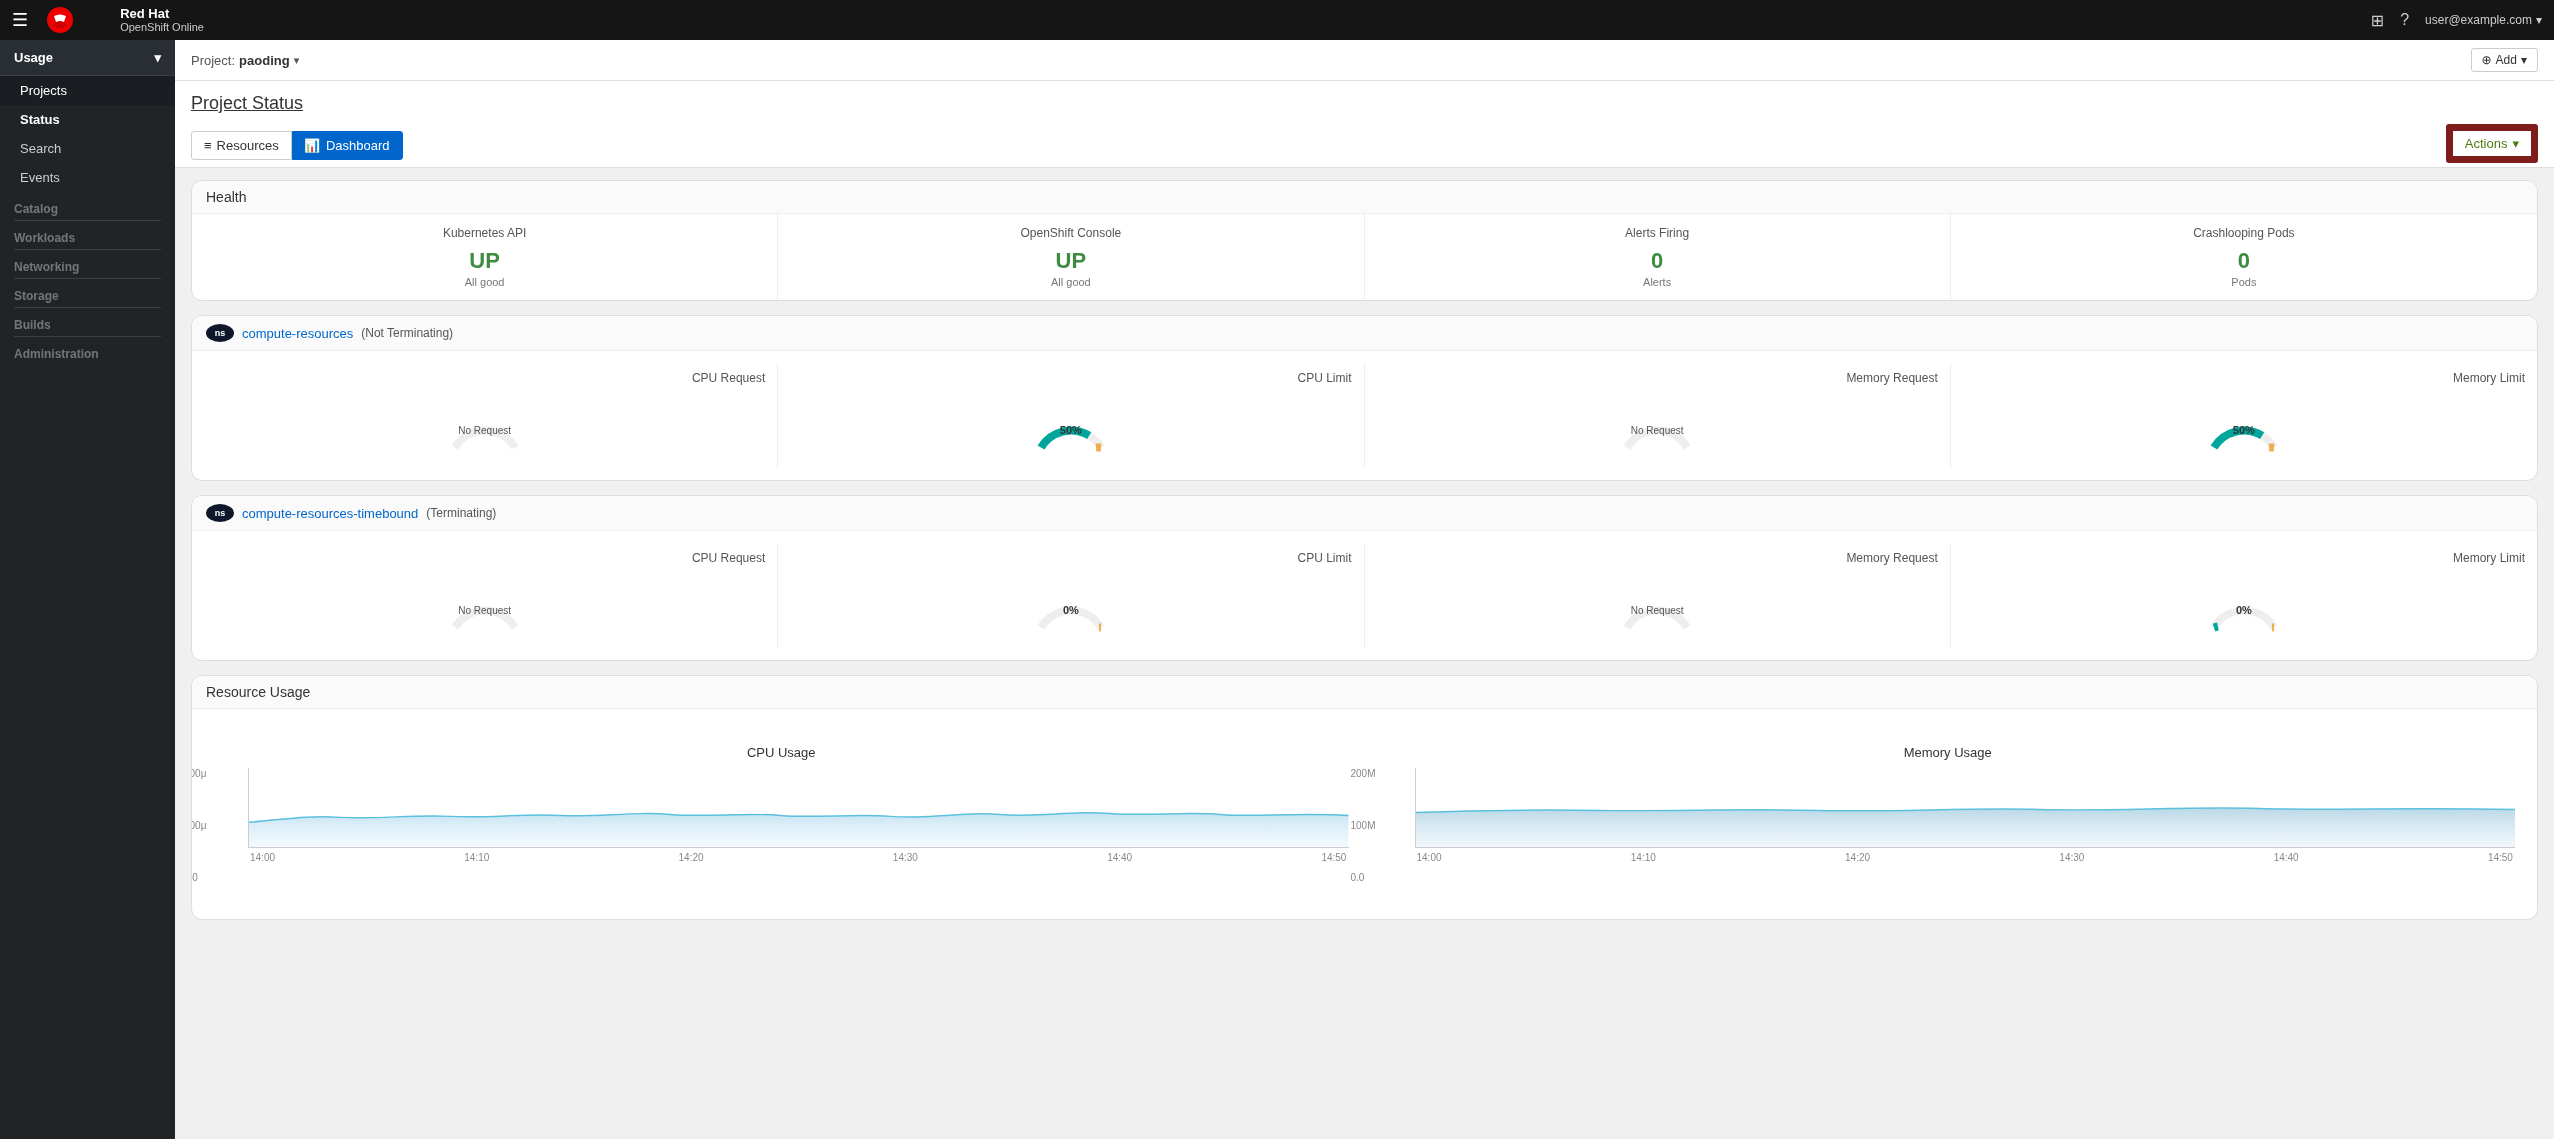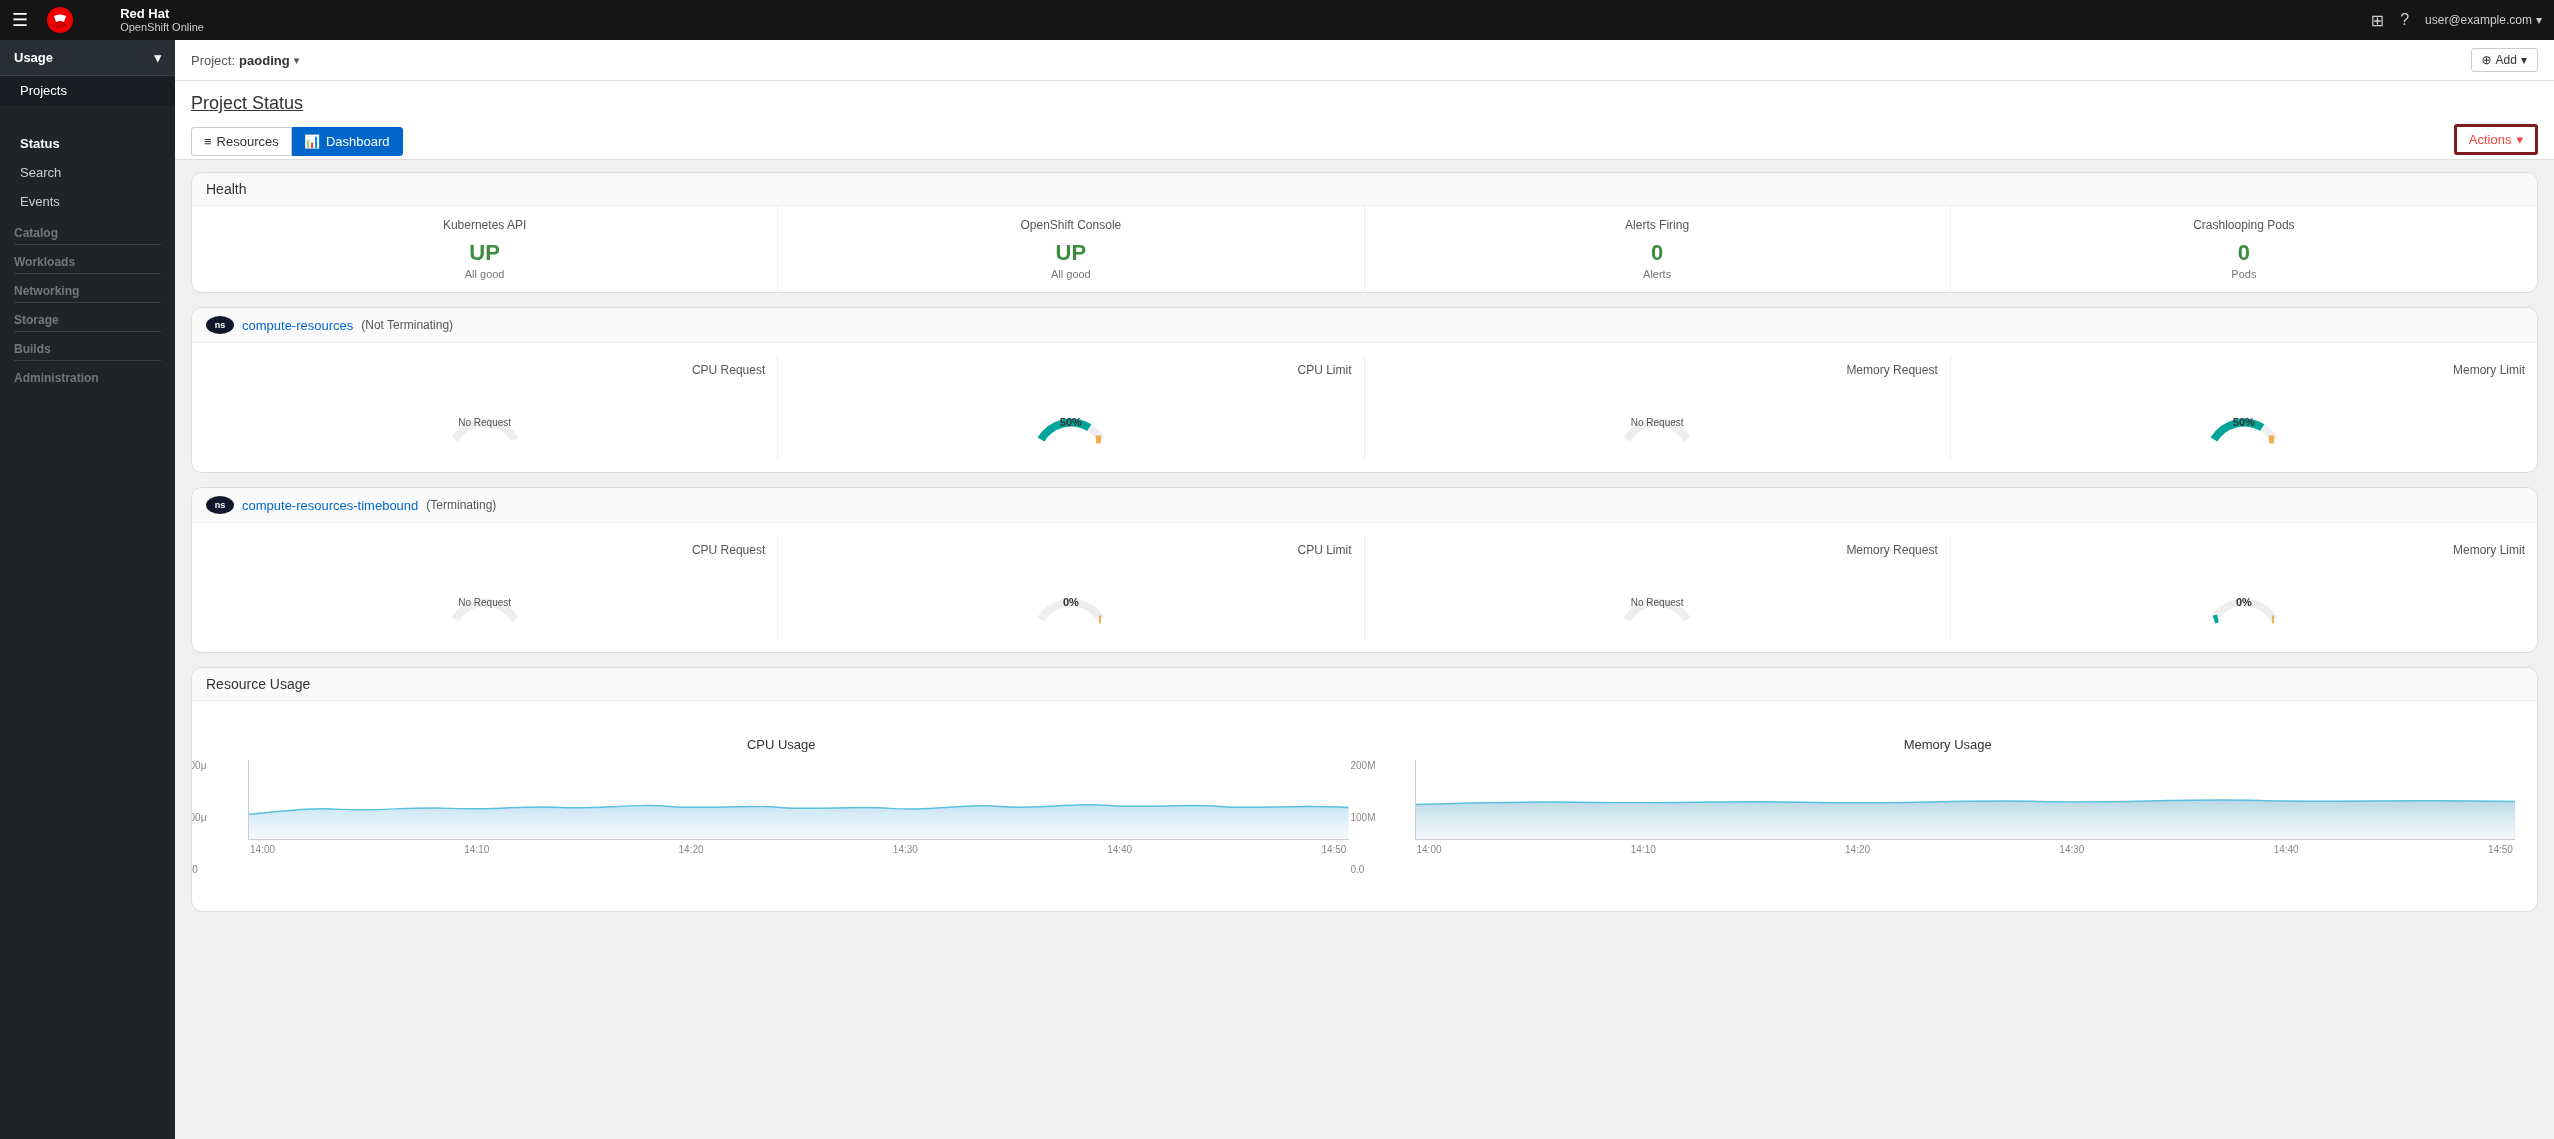--- a/index.html
+++ b/index.html
@@ -181,29 +181,29 @@
     }
     .tab-btn.active {
       background: #0066cc;
       color: #fff;
       border-color: #0066cc;
     }
     .tab-btn:first-child { border-radius: 3px 0 0 3px; }
     .tab-btn:last-child { border-radius: 0 3px 3px 0; }
     .actions-btn {
       background: #fff;
-      border: 3px solid #7f1d1d;
+      border: 7px solid #7f1d1d;
       border-radius: 3px;
       padding: 5px 12px;
       font-size: 13px;
       cursor: pointer;
       display: flex;
       align-items: center;
       gap: 5px;
-      color: #ef4444;
+      color: #4d7c0f;
     }
 
     
     .content-area {
       padding: 12px 16px;
       flex: 1;
       overflow-y: auto;
     }
 
     
@@ -392,21 +392,21 @@
 <div class="app-body">
 
   <aside class="sidebar">
     <div class="sidebar-header">
       <span>Usage</span>
       <span>▾</span>
     </div>
     <div class="sidebar-item active">
       <span>Projects</span>
     </div>
-    <div class="sidebar-item" style="color:#fff;font-weight:600;margin-top:24px;">
+    <div class="sidebar-item" style="color:#fff;font-weight:600;">
       <span>Status</span>
     </div>
     <div class="sidebar-item">
       <span>Search</span>
     </div>
     <div class="sidebar-item">
       <span>Events</span>
     </div>
 
     <div class="sidebar-divider">

